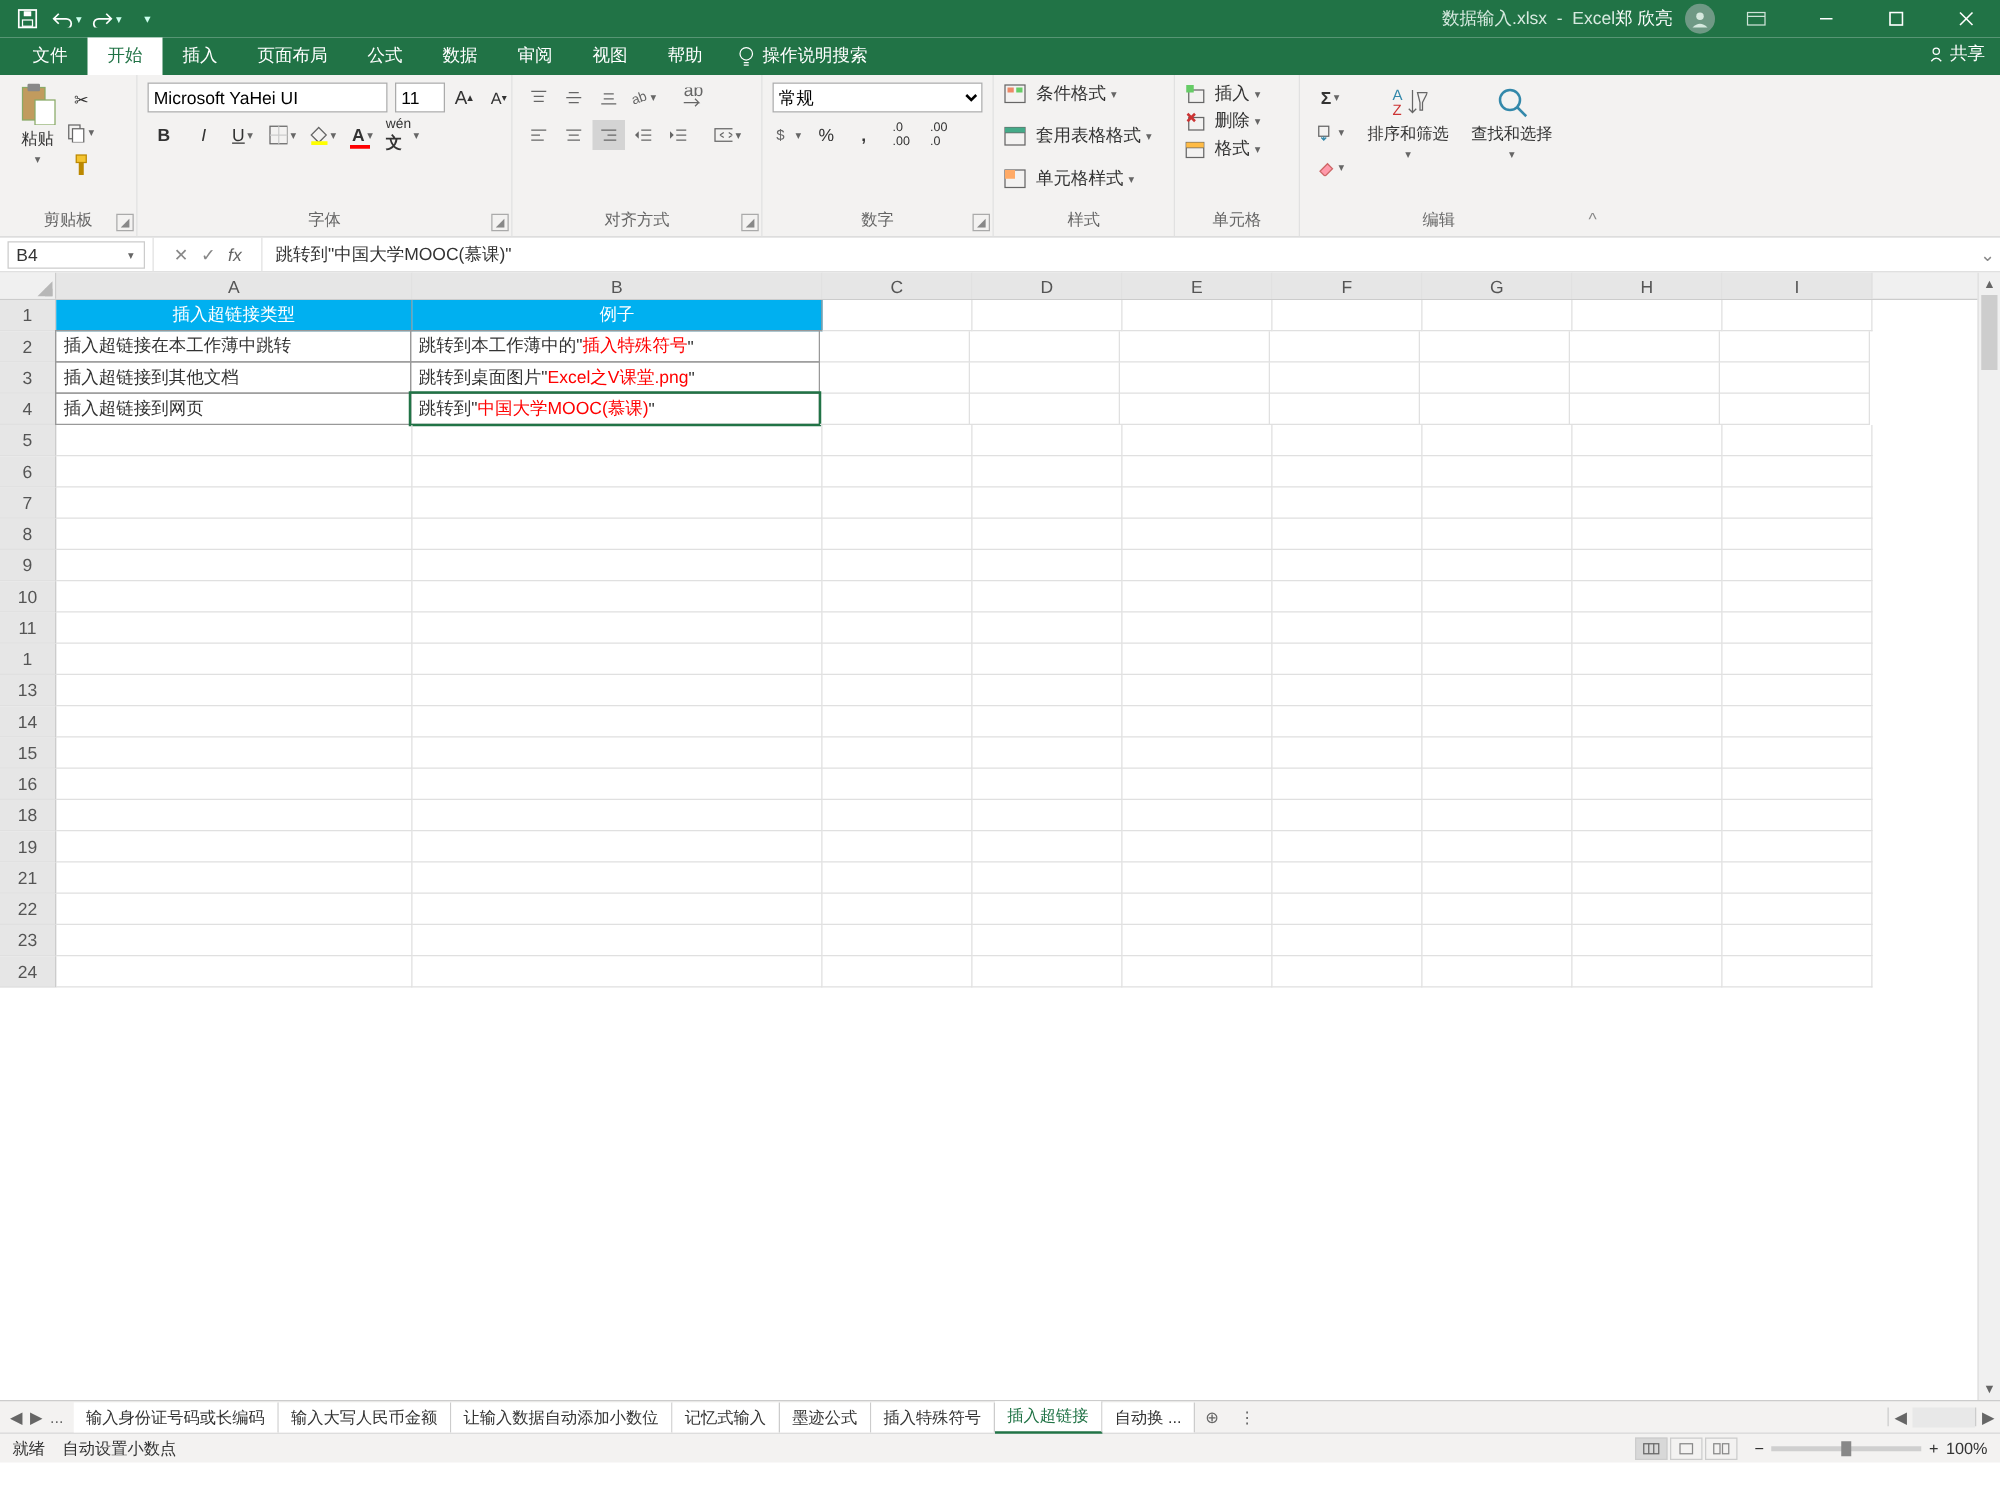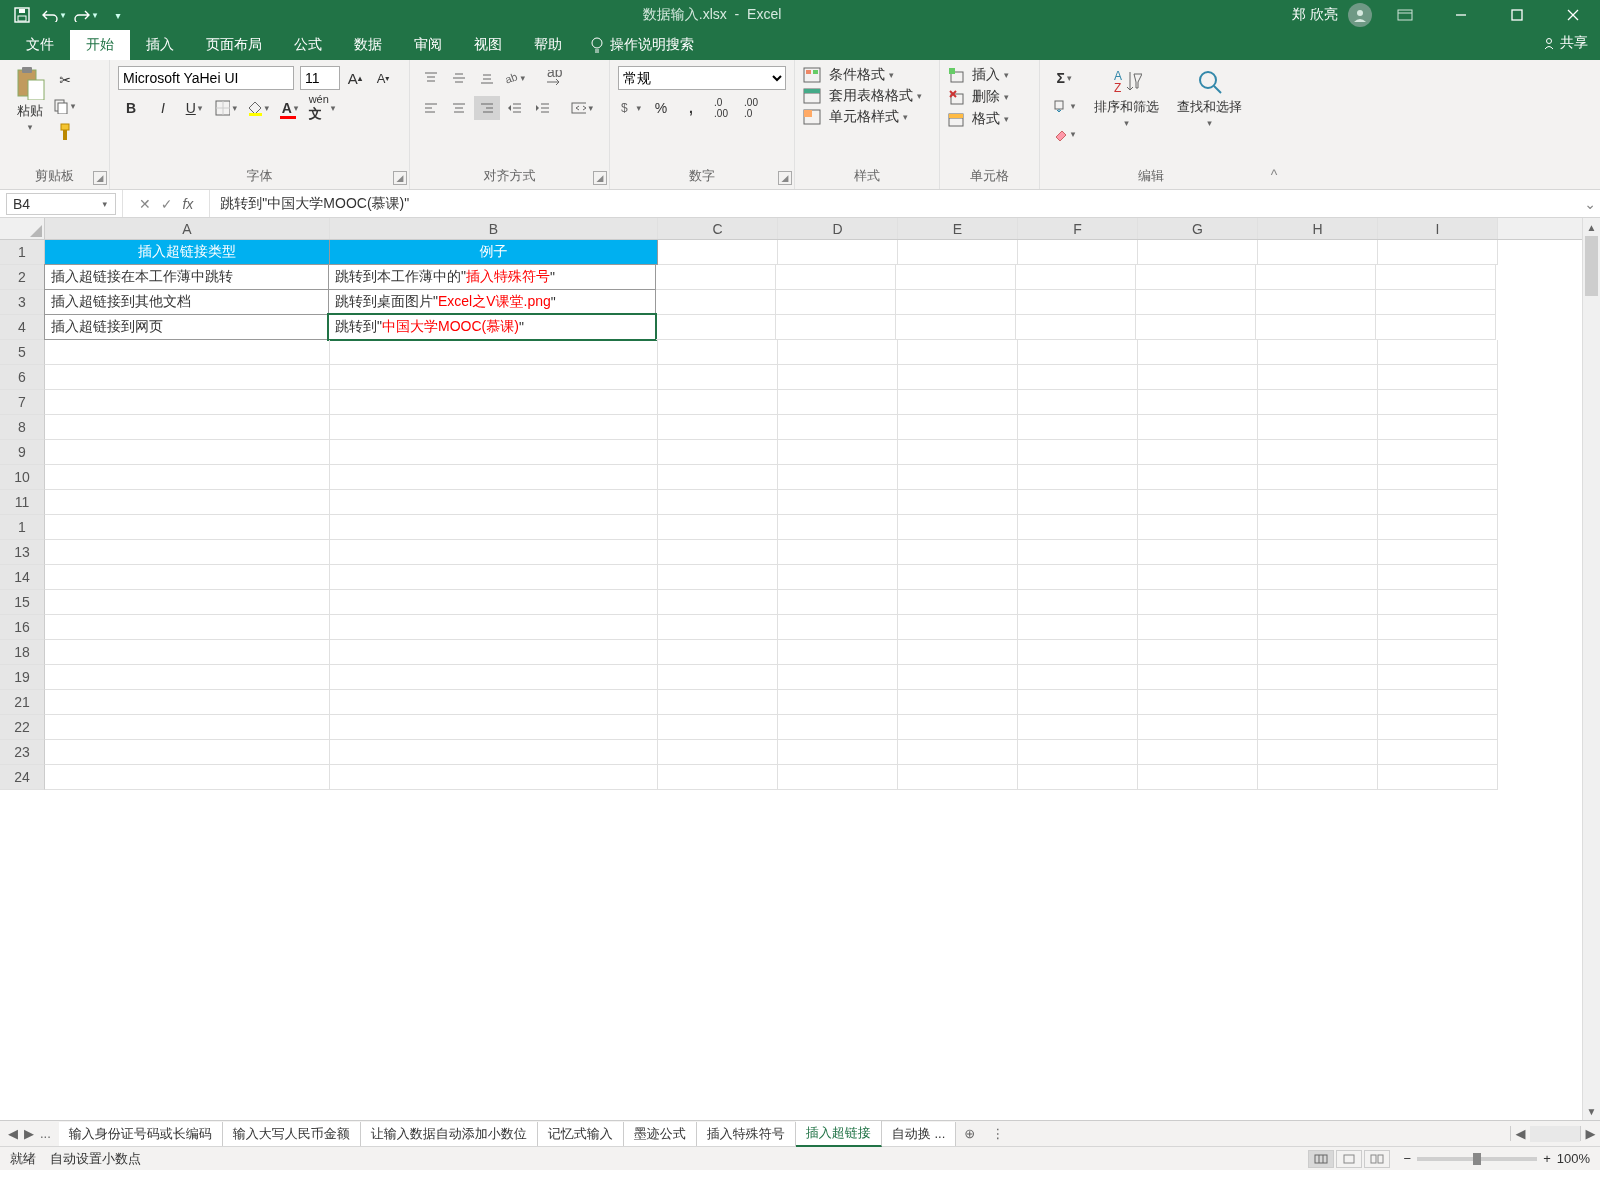--- a/index.html
+++ b/index.html
@@ -2,21 +2,21 @@
 <html><head>
 <meta charset="utf-8">
 <style>
 * { margin:0; padding:0; box-sizing:border-box; font-family:"Microsoft YaHei UI","Segoe UI",sans-serif; }
 body { width:1600px; height:1200px; background:#fff; overflow:hidden; font-size:14px; color:#333; }
 
 
 .titlebar { height:30px; background:#217346; display:flex; align-items:center; color:#fff; }
 .titlebar .qat { display:flex; align-items:center; gap:4px; padding-left:8px; }
 .titlebar .qat .qbtn { width:28px; height:28px; display:flex; align-items:center; justify-content:center; }
-.titlebar .doc { flex:1; text-align:center; font-size:14px; color:#d6e9df; }
+.titlebar .doc { flex:1; text-align:right; font-size:14px; color:#d6e9df; }
 .titlebar .user { display:flex; align-items:center; gap:10px; padding-right:4px; }
 .titlebar .user .avatar { width:24px; height:24px; border-radius:50%; background:#6f9985; display:flex; align-items:center; justify-content:center; }
 .titlebar .wbtn { width:46px; height:30px; display:flex; align-items:center; justify-content:center; }
 
 
 .ribbon-tabs { height:30px; background:#217346; display:flex; align-items:flex-end; padding-left:10px; color:#fff; position:relative; }
 .ribbon-tabs .tab { padding:6px 16px; font-size:14px; cursor:pointer; }
 .ribbon-tabs .tab.active { background:#fff; color:#217346; }
 .ribbon-tabs .tell { display:flex; align-items:center; gap:6px; padding:6px 12px; }
 .ribbon-tabs .share { position:absolute; right:12px; top:4px; display:flex; align-items:center; gap:4px; }
@@ -210,21 +210,21 @@
           </div>
       </div>
     </div>
     <div class="label">剪贴板</div>
     <div class="launcher">◢</div>
   </div>
 
   <div class="group" style="width:300px">
     <div class="body col" style="gap:6px;padding-top:2px">
       <div class="row">
-        <input class="rib" style="width: 176px; padding: 0px 4px;" value="Microsoft YaHei UI">
+        <input class="rib" style="width: 192px; padding: 0px 4px;" value="Microsoft YaHei UI">
         <input class="rib" style="width: 40px; padding: 0px 4px; margin-left: 4px; text-align: left;" value="11">
         <div class="smbtn" style="font-size:15px">A<span style="font-size:9px;vertical-align:super">▴</span></div>
         <div class="smbtn" style="font-size:13px">A<span style="font-size:8px;vertical-align:super">▾</span></div>
       </div>
       <div class="row" style="gap:6px">
         <div class="smbtn">
             <b>B</b>
           </div>
         <div class="smbtn">
             <i>I</i>
@@ -372,21 +372,21 @@
         <div class="smbtn">
             <span style="font-size:10px">.00<br>.0</span>
           </div>
       </div>
     </div>
     <div class="label">数字</div>
     <div class="launcher">◢</div>
   </div>
 
   <div class="group" style="width:145px">
-    <div class="body col" style="gap:3px;padding-top:2px">
+    <div class="body col" style="gap:16px;padding-top:2px">
       <div class="row"><span>
             <svg width="18" height="16">
               <rect x="1" y="1" width="16" height="14" fill="none" stroke="#666"></rect>
               <rect x="3" y="3" width="5" height="4" fill="#e86"></rect>
               <rect x="10" y="3" width="5" height="4" fill="#6c6"></rect>
             </svg>
           </span>&nbsp;<span>条件格式</span><span class="dd">▾</span></div>
       <div class="row"><span>
             <svg width="18" height="16">
               <rect x="1" y="1" width="16" height="14" fill="none" stroke="#666"></rect>

